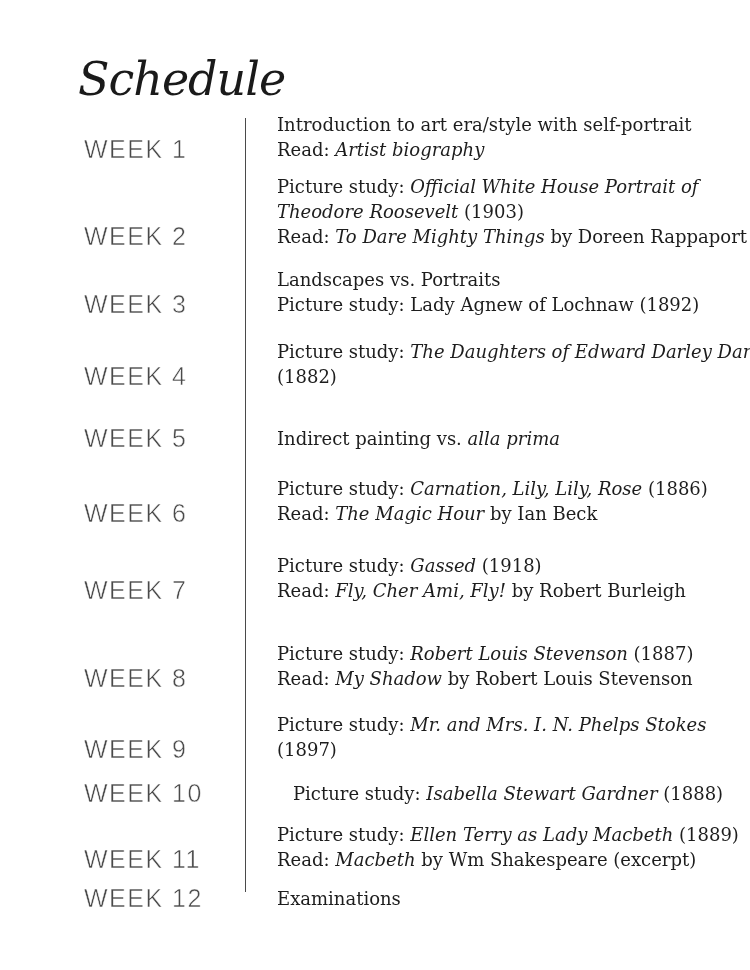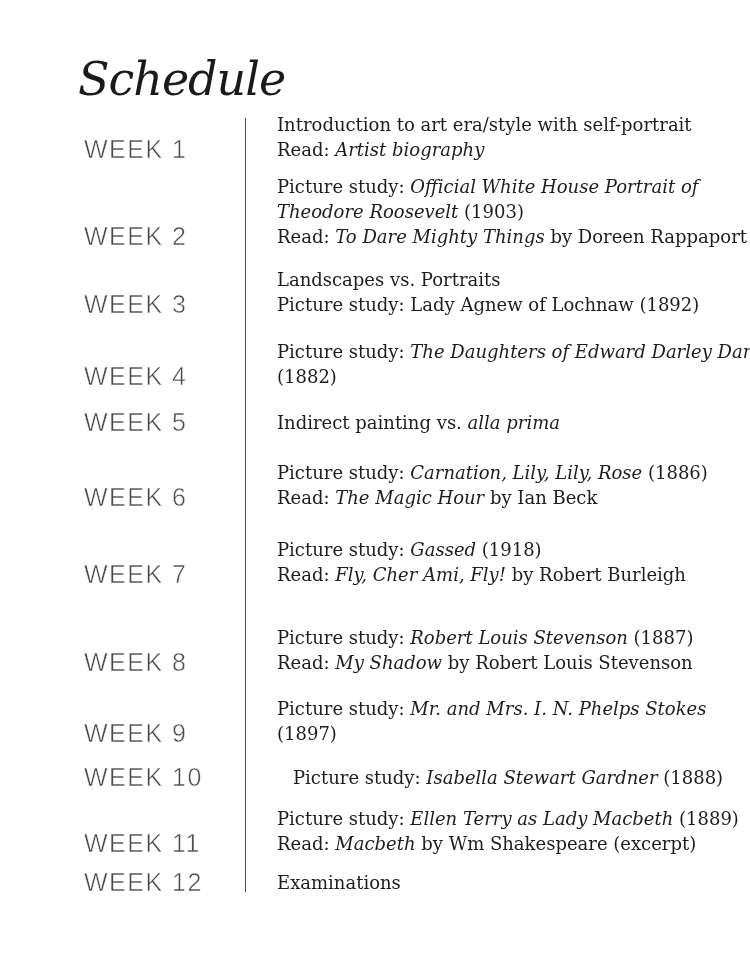--- a/index.html
+++ b/index.html
@@ -44,21 +44,21 @@
     top: 112px;
     right: 30px;
   }
   .row {
     display: flex;
     align-items: flex-end;
   }
   .row:nth-child(2)  { margin-top: 12px; }
   .row:nth-child(3)  { margin-top: 18px; }
   .row:nth-child(4)  { margin-top: 22px; }
-  .row:nth-child(5)  { margin-top: 20px; }
+  .row:nth-child(5)  { margin-top: 36px; }
   .row:nth-child(6)  { margin-top: 25px; }
   .row:nth-child(7)  { margin-top: 27px; }
   .row:nth-child(8)  { margin-top: 38px; }
   .row:nth-child(9)  { margin-top: 21px; }
   .row:nth-child(10) { margin-top: 18px; gap: 16px; }
   .row:nth-child(11) { margin-top: 16px; }
   .row:nth-child(12) { margin-top: 13px; }
   .week-label {
     flex: 0 0 161px;
     width: 161px;

